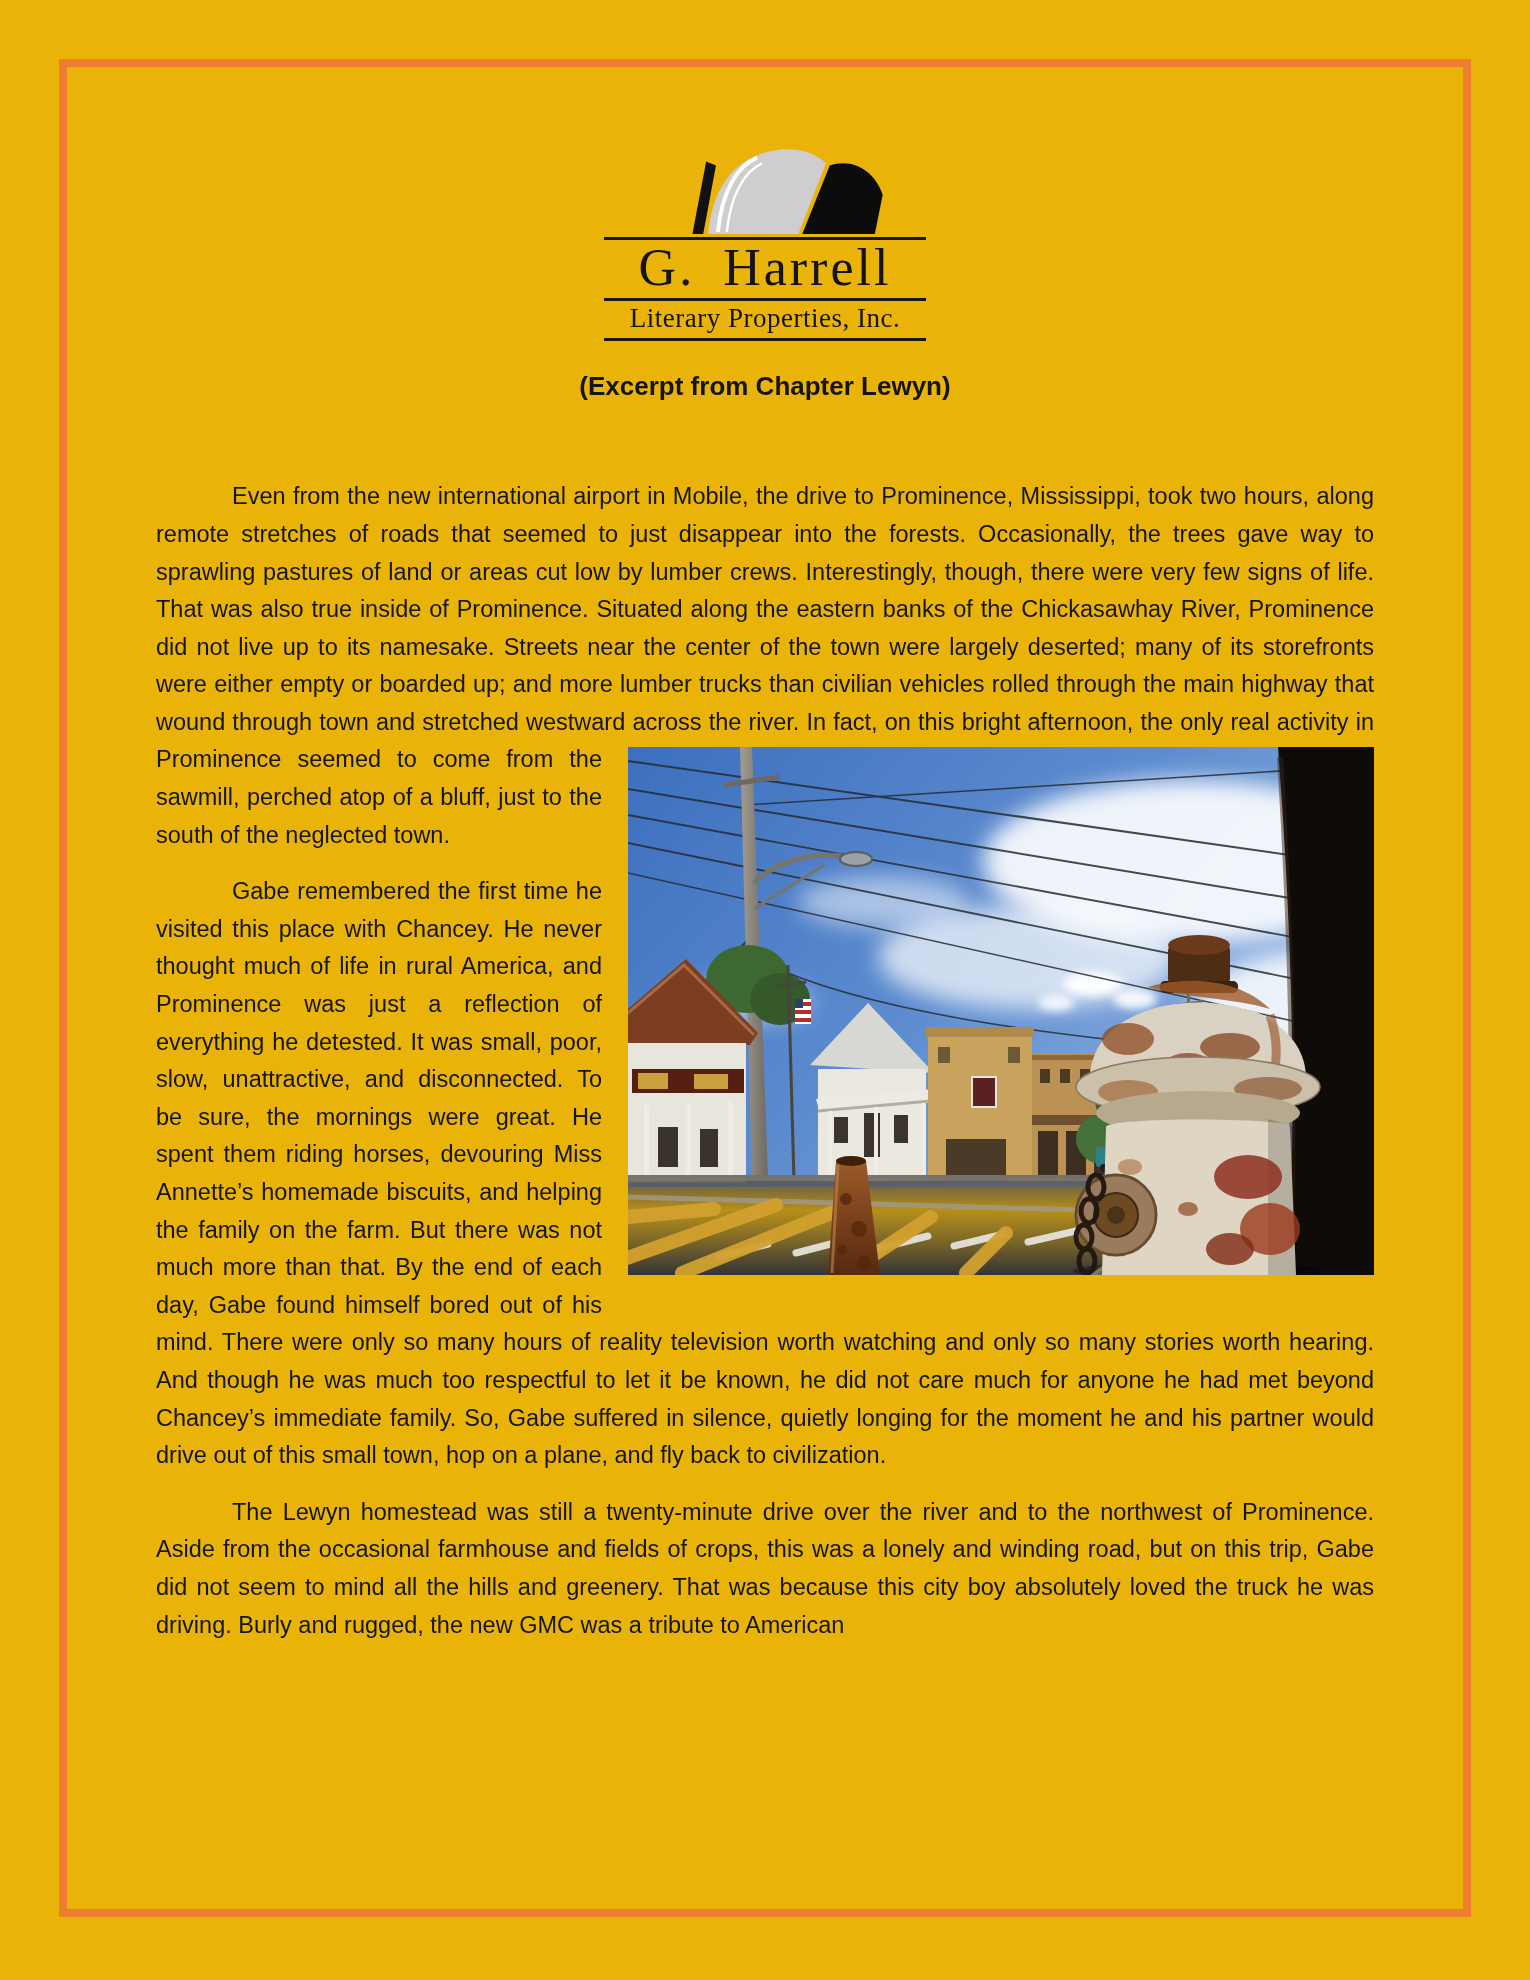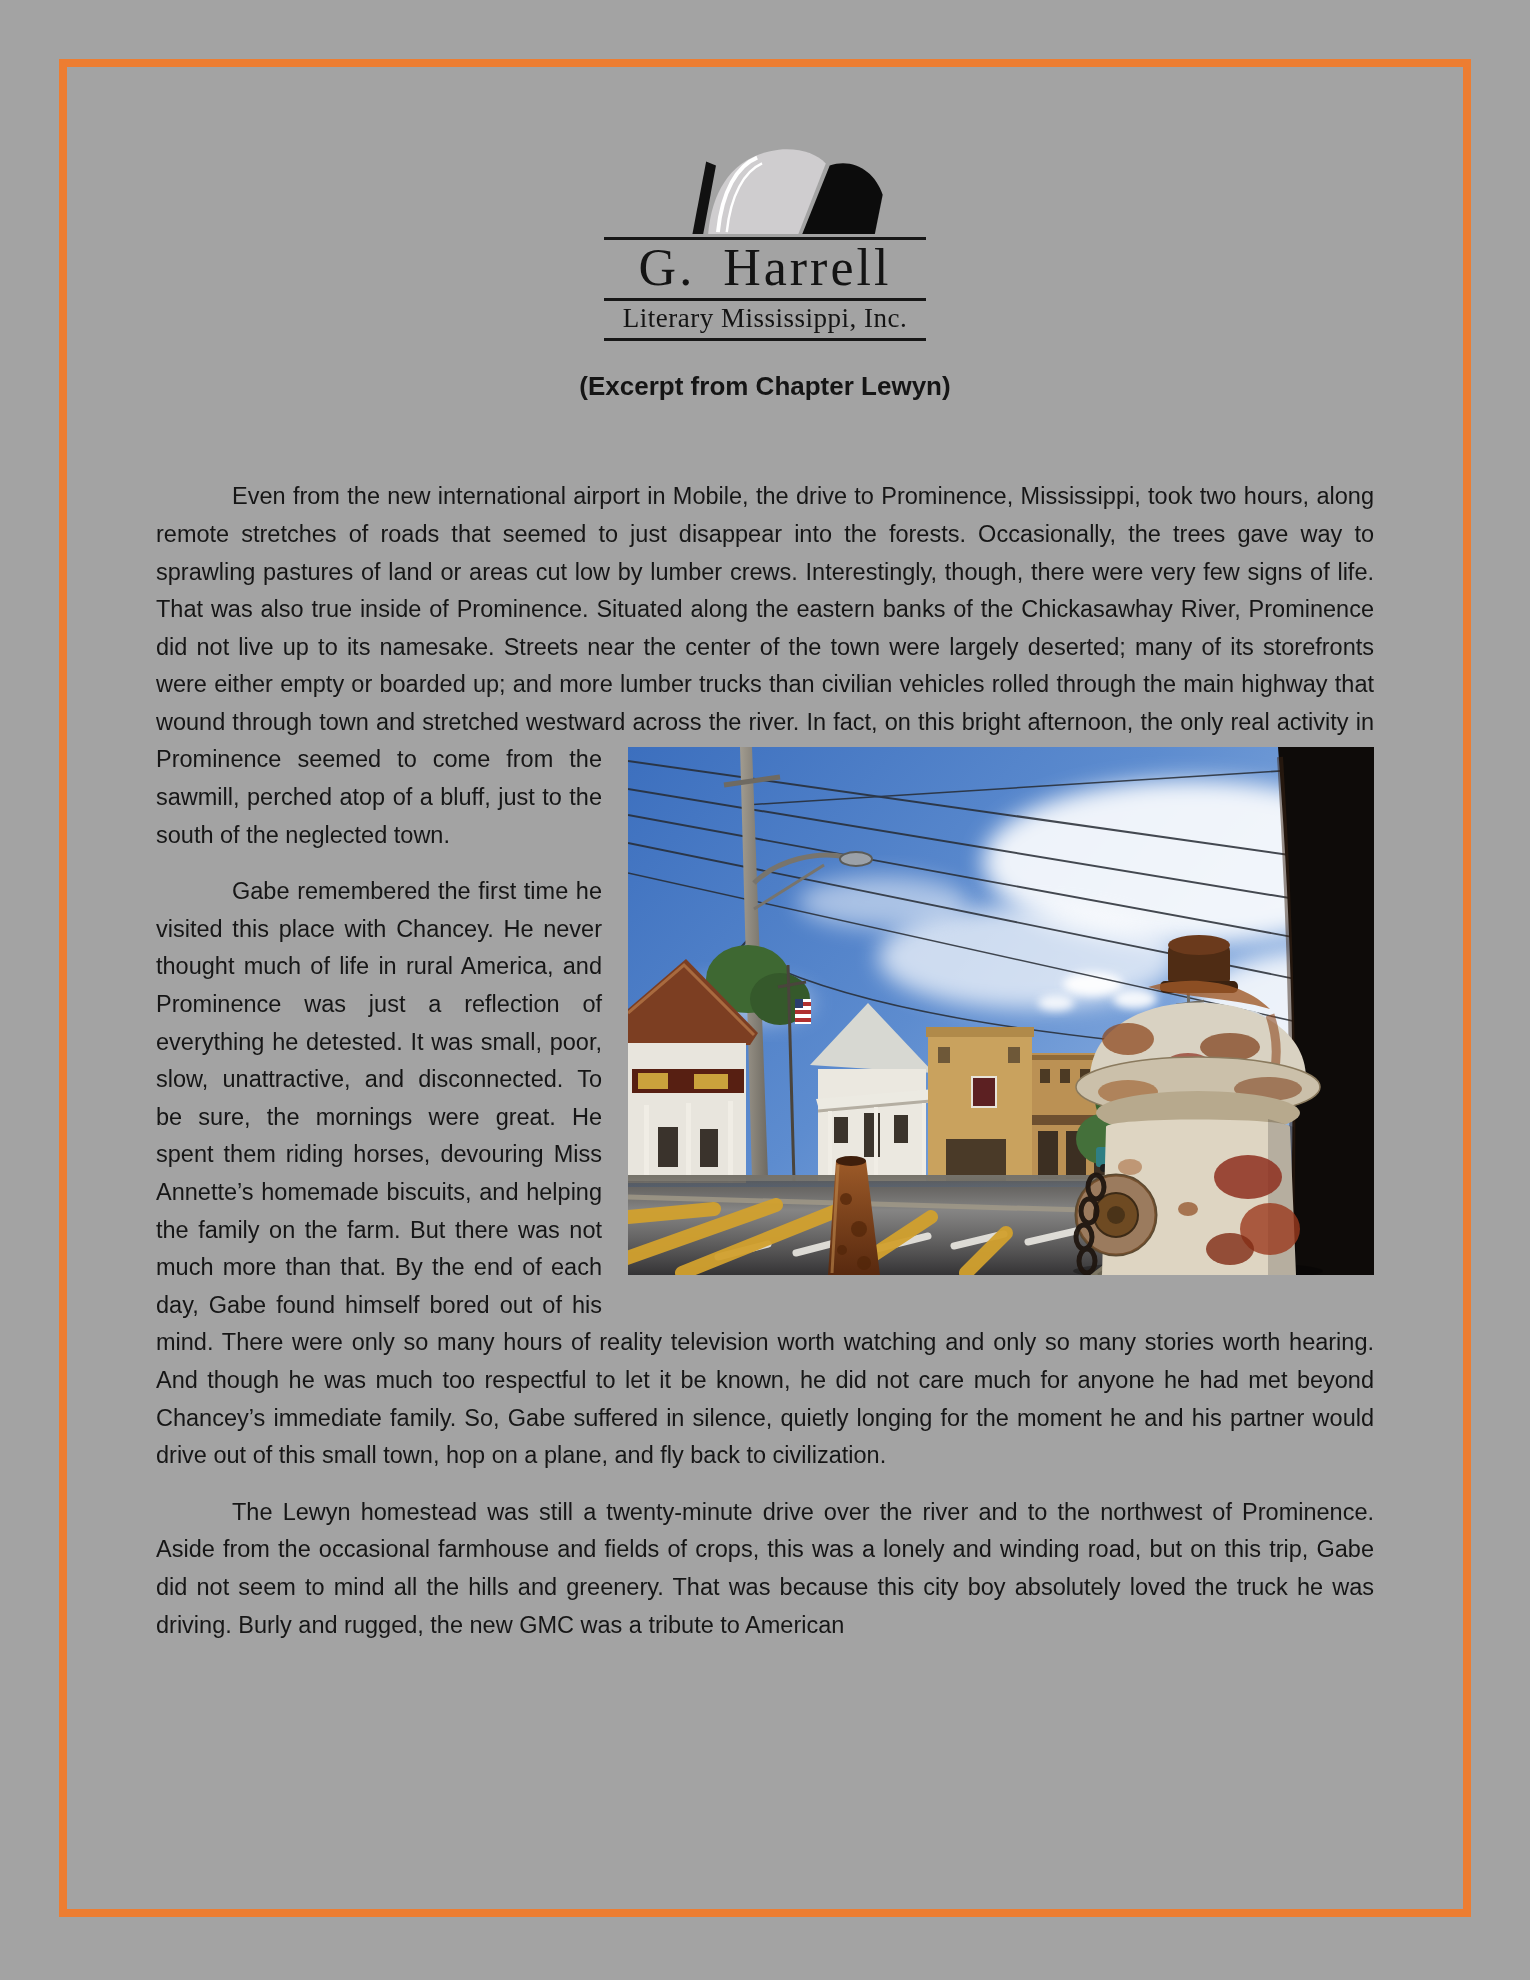--- a/index.html
+++ b/index.html
@@ -1,16 +1,16 @@
 <!DOCTYPE html>
 <html><head>
 <meta charset="utf-8">
 <style>
   html,body{margin:0;padding:0;background:#ffffff;}
-  .page{position:relative;width:1530px;height:1980px;background:#a3a3a3;overflow:hidden;
+  .page{position:relative;width:1530px;height:1980px;background:#eab308;overflow:hidden;
         font-family:"Liberation Sans","DejaVu Sans",sans-serif;color:#151515;}
   .frame{position:absolute;left:59px;top:59px;width:1412px;height:1858px;
          border:8px solid #ED7D31;box-sizing:border-box;pointer-events:none;}
   .content{position:absolute;left:156px;top:0;width:1218px;}
 
   
   .logo{width:322px;margin:136px auto 0 auto;text-align:center;}
   .logo-book{display:block;margin:0 auto -1px auto;}
   .logo-rule{border-top:3px solid #171717;height:0;line-height:0;}
   .logo-name{font-family:"Liberation Serif","DejaVu Serif",serif;font-size:52px;line-height:1.04;
@@ -40,21 +40,21 @@
       <svg class="logo-book" width="236" height="102" viewBox="0 0 240 104">
         <polygon points="46,100 60,26 70,30 57,100" fill="#111111"></polygon>
         <path d="M62,100 C66,54 88,20 134,14 C156,12 172,18 182,28 L154,100 Z" fill="#cfcdcf"></path>
         <path d="M72,98 C76,56 92,30 112,22" stroke="#ffffff" stroke-width="4" fill="none"></path>
         <path d="M81,98 C85,60 99,36 117,28" stroke="#ffffff" stroke-width="2.5" fill="none"></path>
         <path d="M158,100 L186,30 C210,22 232,36 240,60 L232,100 Z" fill="#0c0c0c"></path>
       </svg>
       <div class="logo-rule"></div>
       <div class="logo-name">G. Harrell</div>
       <div class="logo-rule"></div>
-      <div class="logo-sub">Literary Mississippi, Inc.</div>
+      <div class="logo-sub">Literary Properties, Inc.</div>
       <div class="logo-rule"></div>
     </div>
 
     <h2 class="subtitle">(Excerpt from Chapter Lewyn)</h2>
 
     <div class="body-text">
       <p class="para">
         <span>Even from the new international airport in Mobile, the drive to Prominence, Mississippi, took two hours, along remote stretches of roads that seemed to just disappear into the forests. Occasionally, the trees gave way to sprawling pastures of land or areas cut low by lumber crews. Interestingly, though, there were very few signs of life. That was also true inside of Prominence. Situated along the eastern banks of the Chickasawhay River, Prominence did not live up to its namesake. Streets near the center of the town were largely deserted; many of its storefronts were either empty or boarded up; and more lumber trucks than civilian vehicles rolled through the main highway that wound through town and stretched westward</span>
         <span class="photo-wrap">
           <svg viewBox="0 0 746 528" preserveAspectRatio="none">

